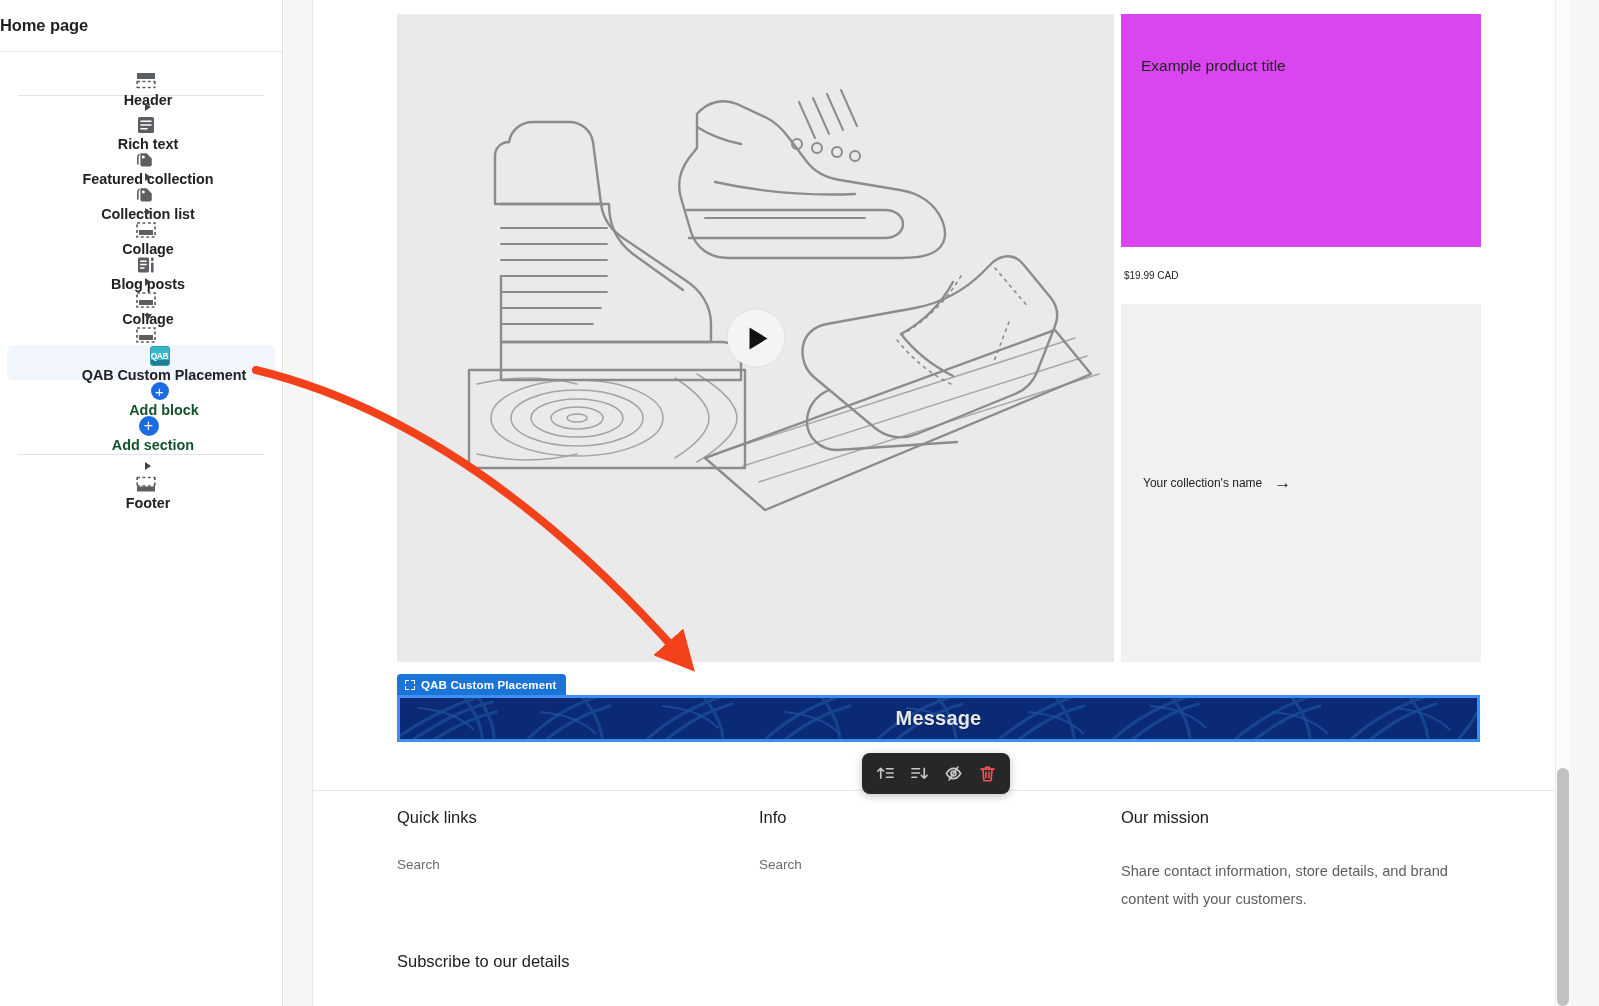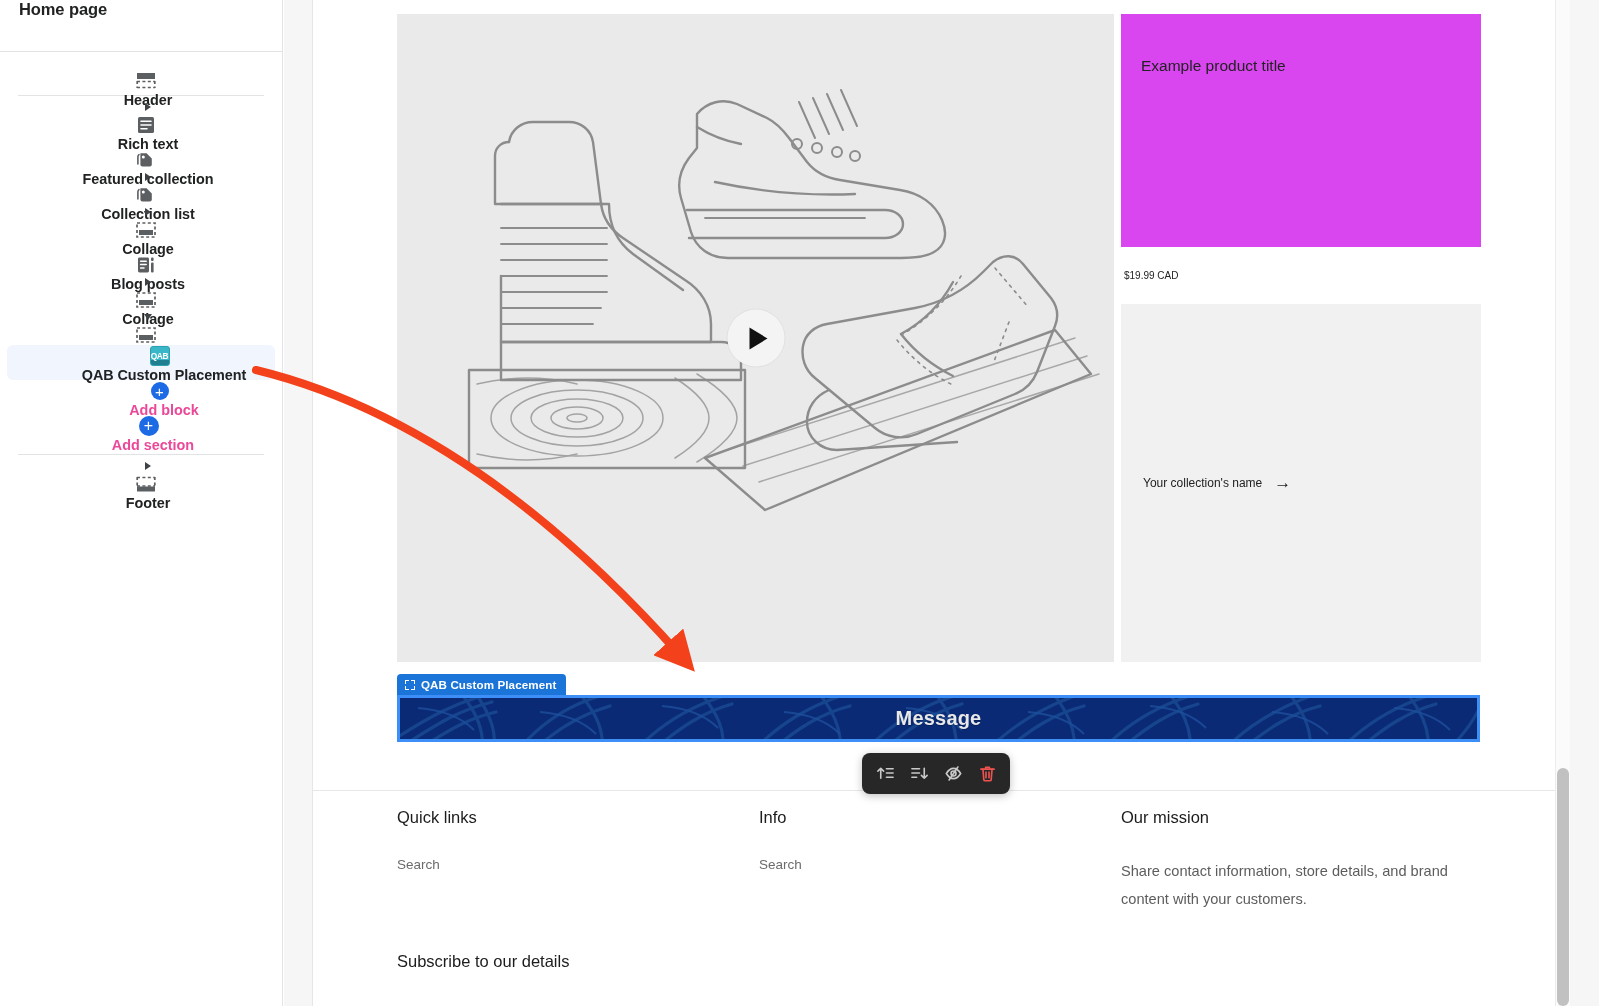--- a/index.html
+++ b/index.html
@@ -14,22 +14,22 @@
 
   
   .corner-sliver { position:absolute; left:0; top:0; width:4px; height:8px; background:#8e2b6e; }
 
   
   .sidebar {
     position: absolute; left: 0; top: 0; width: 283px; height: 1006px;
     background: #ffffff; border-right: 1px solid #e1e3e5;
   }
   .sidebar-header {
-    height: 52px; display: flex; 
-    padding-left: 19px; border-bottom: 1px solid #e1e3e5;
+    height: 52px; display: flex; align-items: center;
+    border-bottom: 1px solid #e1e3e5;
   }
   .sidebar-title { font-size: 16.5px; font-weight: 600; color: #202223; letter-spacing: -0.1px; }
 
   .tree { padding-top: 4px; }
   .tree-row {
     position: relative; display: flex; align-items: center;
     height: 35px; padding-left: 14px; cursor: pointer;
     border-radius: 6px; margin: 0 7px; flex-direction: column;
   }
   .tree-row.selected { background: #f1f5fd; }
@@ -50,21 +50,21 @@
   .qab-icon { width:20px;height:20px;border-radius:3px;background:#3ab6c9;
               display:flex;align-items:center;justify-content:center;
               font-size:8.4px;font-weight:bold;color:#fff;letter-spacing:-0.3px;
               border:1px solid #2d9fb1; overflow:hidden; position:relative;}
   .qab-icon .qab-bot { position:absolute;left:0;right:0;bottom:0;height:5px;background:#1f7f90; }
   .qab-icon span { position:relative; z-index:2; }
 
   .plus-icon { width:18px;height:18px;border-radius:50%;background:#1d6ae5;
                display:flex;align-items:center;justify-content:center;color:#fff;
                font-size:15px;line-height:1;font-weight:400; }
-  .link-label { font-size: 14.4px; color: #ec4899; font-weight: 550; }
+  .link-label { font-size: 14.4px; color: #14532d; font-weight: 550; }
 
   
   .preview-gutter {
     position:absolute; left:284px; top:0; width:1315px; height:1006px; background:#f6f6f7;
   }
   .preview-canvas {
     position:absolute; left:312px; top:0; width:1258px; height:1006px; background:#ffffff;
     border-left:1px solid #e6e6e6; overflow:hidden;
   }
 

